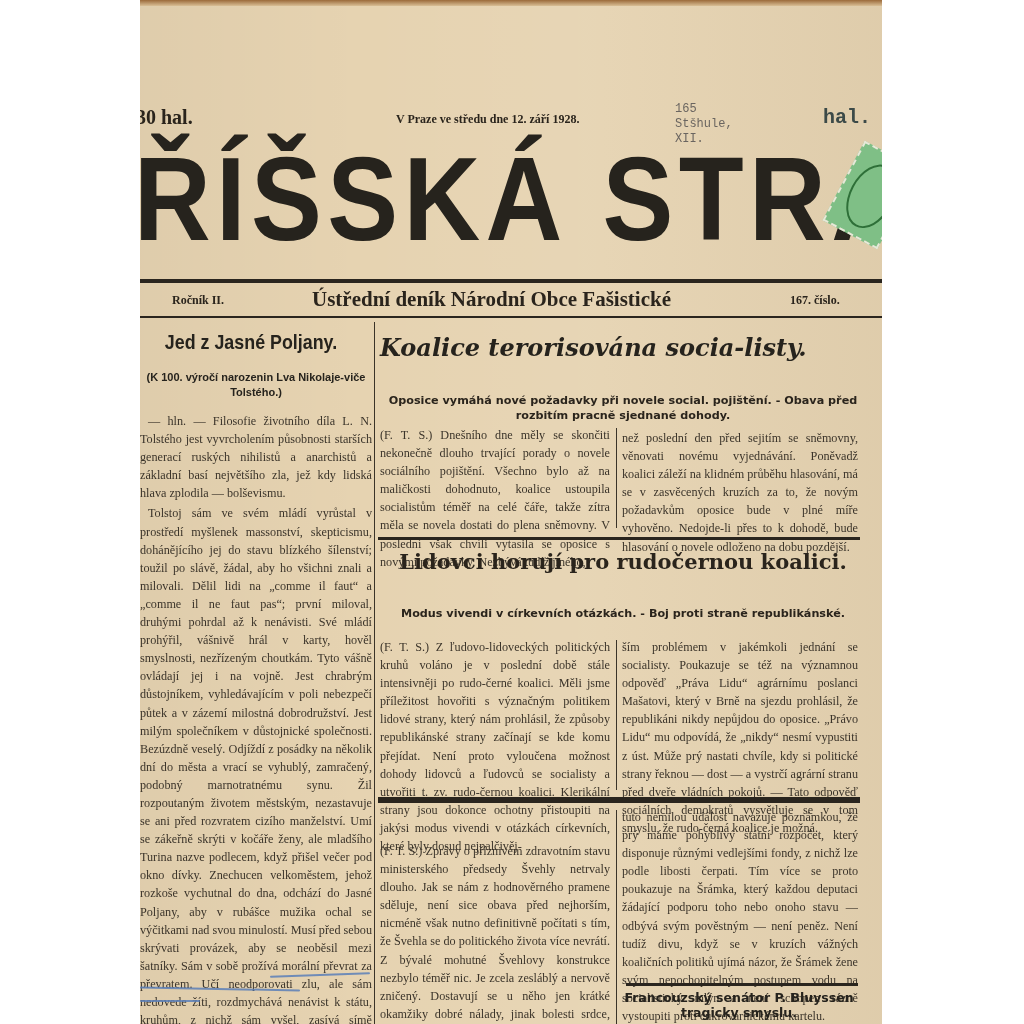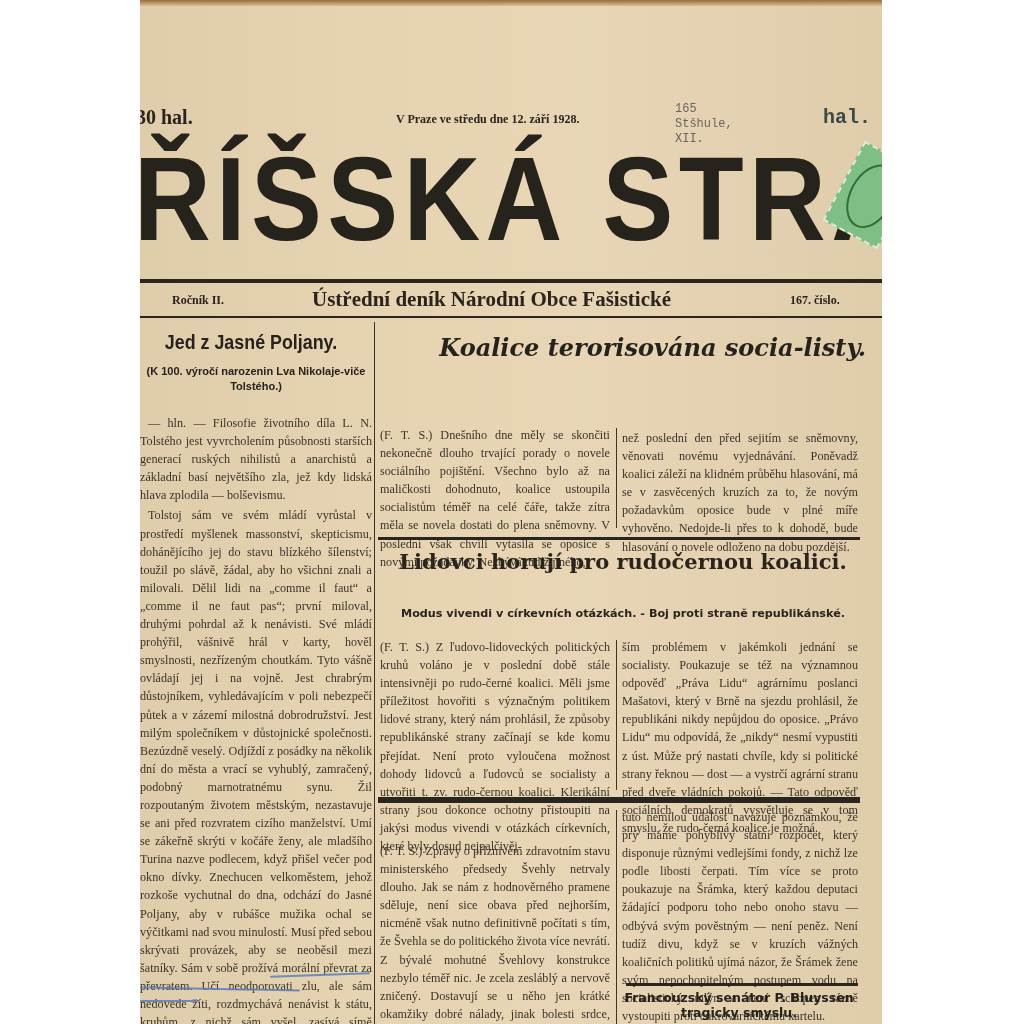--- a/index.html
+++ b/index.html
@@ -15,23 +15,23 @@
   .masthead { left:-6px; top:134px; font-family:"Liberation Sans", sans-serif; font-weight:bold; font-size:118px; letter-spacing:6px; color:#26231d; line-height:130px; transform:scaleX(0.9); transform-origin:left top; white-space:nowrap; }
   .stamp { left:700px; top:150px; width:58px; height:86px; background:#7fbf86; border:2px dashed #e8e8d8; transform:rotate(28deg); }
   .stamp-inner { position:absolute; left:8px; top:10px; width:40px; height:64px; border:2px solid #2e6f38; border-radius:50%; }
   .rule-thick { left:0; width:742px; background:#2a251e; }
   .sub-left { left:0; top:293px; font-weight:bold; font-size:12px; color:#2a241c;margin-left:32px; }
   .sub-center { left:172px; top:287px; font-weight:bold; font-size:21px; color:#2a241c; }
   .sub-right { left:650px; top:293px; font-weight:bold; font-size:12px; color:#2a241c; }
   .col-left { left:0; top:330px; width:232px; }
   .vrule { background:#3a3328; width:1px; }
   .h-jed { font-family:"Liberation Sans", sans-serif; font-weight:bold; font-size:21px; text-align:center; color:#26231d; transform:scaleX(0.85); transform-origin:center; white-space:nowrap; margin-left:-10px; }
-  .h-jed-sub { font-family:"Liberation Sans", sans-serif; font-weight:bold; font-size:11px; text-align:center; color:#26231d; line-height:15px; margin-top:10px; }
+  .h-jed-sub { font-family:"Liberation Sans", sans-serif; font-weight:bold; font-size:11px; text-align:center; color:#26231d; line-height:15px; margin-top:16px; }
   .body-text { font-size:12.2px; line-height:18.1px; color:#3b342a; text-align:justify; }
-  .h-koalice { left:240px; top:334px; width:486px; text-align:right; font-family:"DejaVu Serif", serif; font-weight:bold; font-style:italic; font-size:24px; line-height:28px; color:#26231d; }
+  .h-koalice { left:240px; top:334px; width:486px; text-align:left; font-family:"DejaVu Serif", serif; font-weight:bold; font-style:italic; font-size:24px; line-height:28px; color:#26231d; }
   .deck { font-family:"DejaVu Sans", sans-serif; font-weight:bold; font-size:11.2px; line-height:15px; text-align:center; color:#2a241c; }
   .h-lidovci { left:240px; top:548px; width:486px; text-align:center; font-family:"DejaVu Serif", serif; font-weight:bold; font-size:21px; line-height:28px; color:#2a241c; }
   .h-svehlovi { left:238px; top:810px; width:242px; font-family:"Liberation Serif", serif; font-weight:bold; font-size:23px; color:#26231d; }
   .h-french { left:475px; top:990px; width:248px; text-align:center; font-family:"DejaVu Sans", sans-serif; font-weight:bold; font-size:12.5px; line-height:15px; color:#26231d; }
   .pen-mark { position:absolute; height:2px; background:#5b7fb8; opacity:0.85; border-radius:1px; }
 </style>
 </head>
 <body>
 
 <div class="paper">
@@ -50,31 +50,32 @@
 
   <div class="abs rule-thick" style="top:279px;height:4px;"></div>
   <div class="abs sub-left">Ročník II.</div>
   <div class="abs sub-center">Ústřední deník Národní Obce Fašistické</div>
   <div class="abs sub-right">167. číslo.</div>
   <div class="abs rule-thick" style="top:316px;height:2px;"></div>
 
   <div class="abs col-left">
     <div class="h-jed">Jed z Jasné Poljany.</div>
     <div class="h-jed-sub">(K 100. výročí narozenin Lva Nikolaje-viče Tolstého.)</div>
-    <div class="body-text" style="margin-top:20px;text-indent:8px;">— hln. — Filosofie životního díla L. N. Tolstého jest vyvrcholením působnosti starších generací ruských nihilistů a anarchistů a základní basí největšího zla, jež kdy lidská hlava zplodila — bolševismu.</div>
+    <div class="body-text" style="margin-top:12px;text-indent:8px;">— hln. — Filosofie životního díla L. N. Tolstého jest vyvrcholením působnosti starších generací ruských nihilistů a anarchistů a základní basí největšího zla, jež kdy lidská hlava zplodila — bolševismu.</div>
     <div class="body-text" style="margin-top:2px;text-indent:8px;">Tolstoj sám ve svém mládí vyrůstal v prostředí myšlenek massonství, skepticismu, dohánějícího jej do stavu blízkého šílenství; toužil po slávě, žádal, aby ho všichni znali a milovali. Dělil lidi na „comme il faut“ a „comme il ne faut pas“; první miloval, druhými pohrdal až k nenávisti. Své mládí prohýřil, vášnivě hrál v karty, hověl smyslnosti, nezřízeným choutkám. Tyto vášně ovládají jej i na vojně. Jest chrabrým důstojníkem, vyhledávajícím v poli nebezpečí půtek a v zázemí milostná dobrodružství. Jest milým společníkem v důstojnické společnosti. Bezúzdně veselý. Odjíždí z posádky na několik dní do města a vrací se vyhublý, zamračený, podobný marnotratnému synu. Žil rozpoutaným životem městským, nezastavuje se ani před rozvratem cizího manželství. Umí se zákeřně skrýti v kočáře ženy, ale mladšího Turina nazve podlecem, když přišel večer pod okno dívky. Znechucen velkoměstem, jehož rozkoše vychutnal do dna, odchází do Jasné Poljany, aby v rubášce mužika ochal se výčitkami nad svou minulostí. Musí před sebou skrývati provázek, aby se neoběsil mezi šatníky. Sám v sobě prožívá morální převrat za převratem. Učí neodporovati zlu, ale sám nedovede žíti, rozdmychává nenávist k státu, kruhům, z nichž sám vyšel, zasívá símě bolševismu v otázce pozemkového majetku. Vlastenectví jest mu přežitou idejí, citem nepřirozeným, nerozumným, škodlivým, který má býti potlačován.</div>
 
   </div>
   <div class="pen-mark" style="left:130px;top:974px;width:100px;transform:rotate(-2deg);"></div>
   <div class="pen-mark" style="left:0;top:988px;width:160px;transform:rotate(1deg);"></div>
   <div class="pen-mark" style="left:0;top:1000px;width:60px;"></div>
 
   <div class="abs vrule" style="left:234px;top:322px;height:702px;"></div>
 
   <div class="abs h-koalice">Koalice terorisována socia-listy.</div>
+  <div class="abs deck" style="left:240px;top:393px;width:486px;">Oposice vymáhá nové požadavky při novele social. pojištění. - Obava před rozbitím pracně sjednané dohody.</div>
   <div class="abs body-text" style="left:240px;top:426px;width:230px;">(F. T. S.) Dnešního dne měly se skončiti nekonečně dlouho trvající porady o novele sociálního pojištění. Všechno bylo až na maličkosti dohodnuto, koalice ustoupila socialistům téměř na celé čáře, takže zítra měla se novela dostati do plena sněmovny. V poslední však chvíli vytasila se oposice s novými požadavky. Nezbývá tudíž jiného,</div>
   <div class="abs vrule" style="left:476px;top:428px;height:100px;"></div>
   <div class="abs body-text" style="left:482px;top:429px;width:236px;">než poslední den před sejitím se sněmovny, věnovati novému vyjednávání. Poněvadž koalici záleží na klidném průběhu hlasování, má se v zasvěcených kruzích za to, že novým požadavkům oposice bude v plné míře vyhověno. Nedojde-li přes to k dohodě, bude hlasování o novele odloženo na dobu pozdější.</div>
   <div class="abs rule-thick" style="left:238px;top:537px;width:482px;height:3px;"></div>
 
   <div class="abs h-lidovci">Lidovci horují pro rudočernou koalici.</div>
   <div class="abs deck" style="left:250px;top:606px;width:466px;">Modus vivendi v církevních otázkách. - Boj proti straně republikánské.</div>
   <div class="abs body-text" style="left:240px;top:638px;width:230px;">(F. T. S.) Z ľudovo-lidoveckých politických kruhů voláno je v poslední době stále intensivněji po rudo-černé koalici. Měli jsme příležitost hovořiti s význačným politikem lidové strany, který nám prohlásil, že způsoby republikánské strany začínají se kde komu přejídat. Není proto vyloučena možnost dohody lidovců a ľudovců se socialisty a utvořiti t. zv. rudo-černou koalici. Klerikální strany jsou dokonce ochotny přistoupiti na jakýsi modus vivendi v otázkách církevních, které byly dosud nejpalčivěj-</div>
   <div class="abs vrule" style="left:476px;top:640px;height:150px;"></div>
   <div class="abs body-text" style="left:482px;top:638px;width:236px;">ším problémem v jakémkoli jednání se socialisty. Poukazuje se též na významnou odpověď „Práva Lidu“ agrárnímu poslanci Mašatovi, který v Brně na sjezdu prohlásil, že republikáni nikdy nepůjdou do oposice. „Právo Lidu“ mu odpovídá, že „nikdy“ nesmí vypustiti z úst. Může prý nastati chvíle, kdy si politické strany řeknou — dost — a vystrčí agrární stranu před dveře vládních pokojů. — Tato odpověď sociálních demokratů vysvětluje se v tom smyslu, že rudo-černá koalice je možná.</div>

